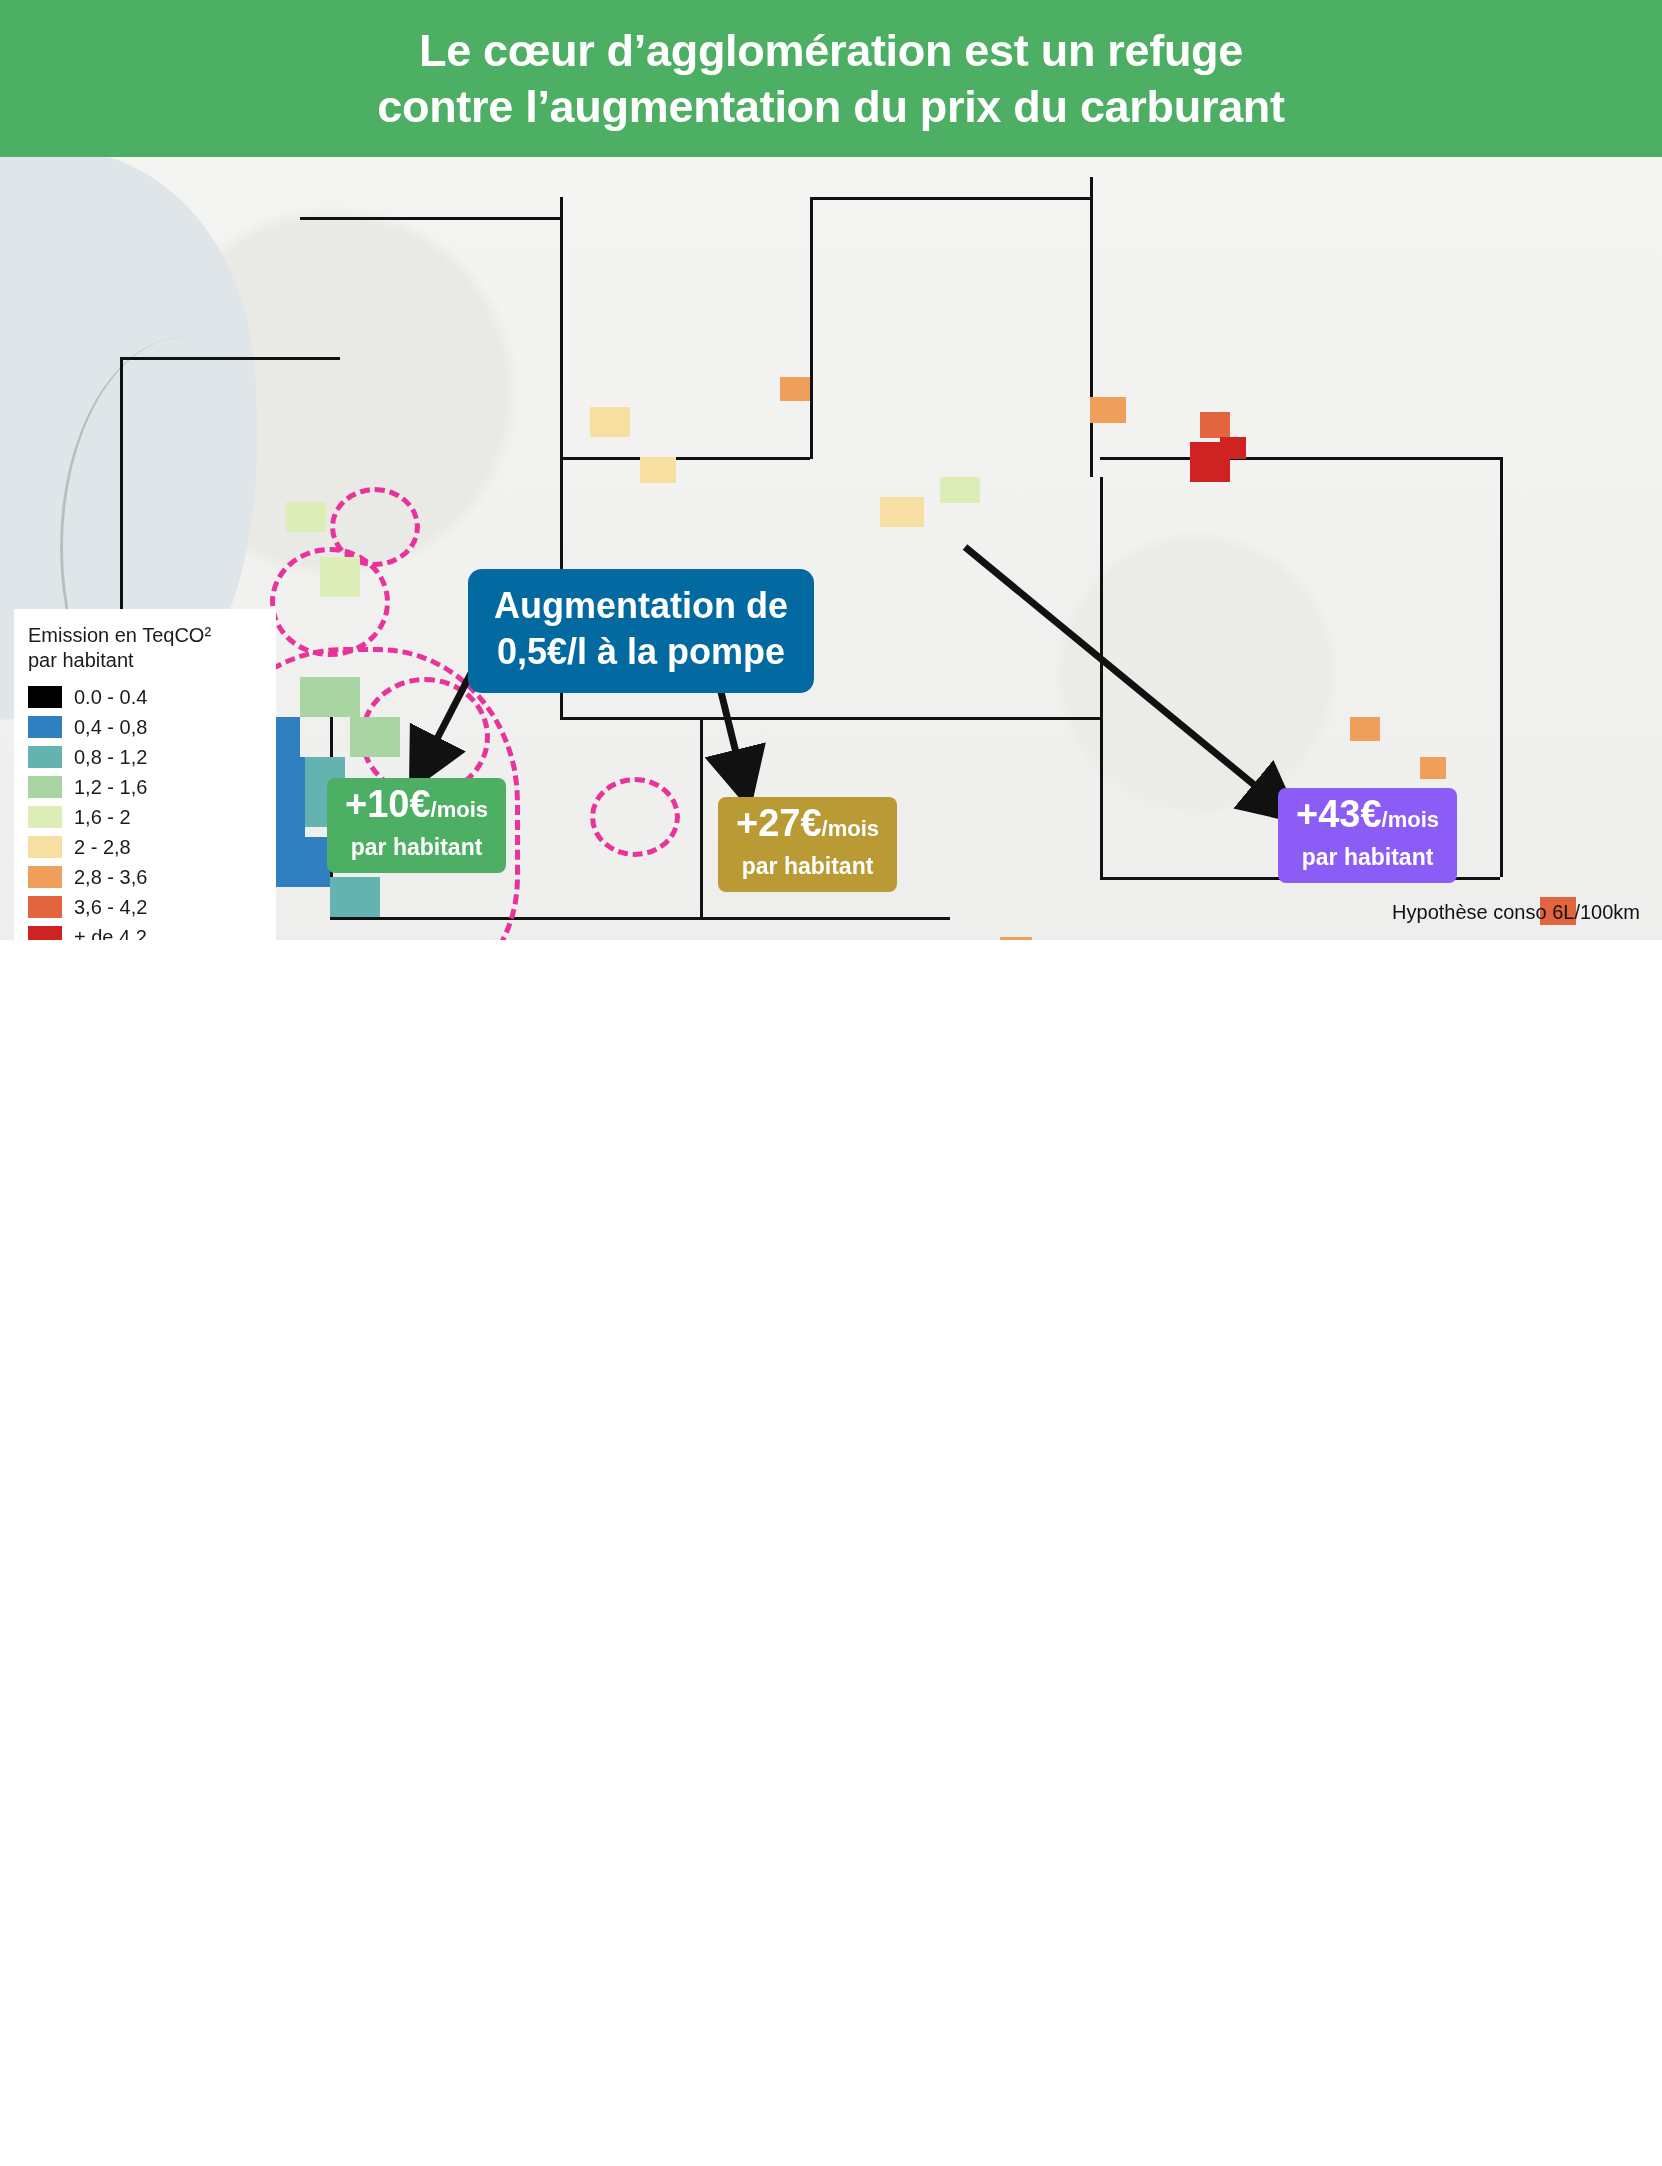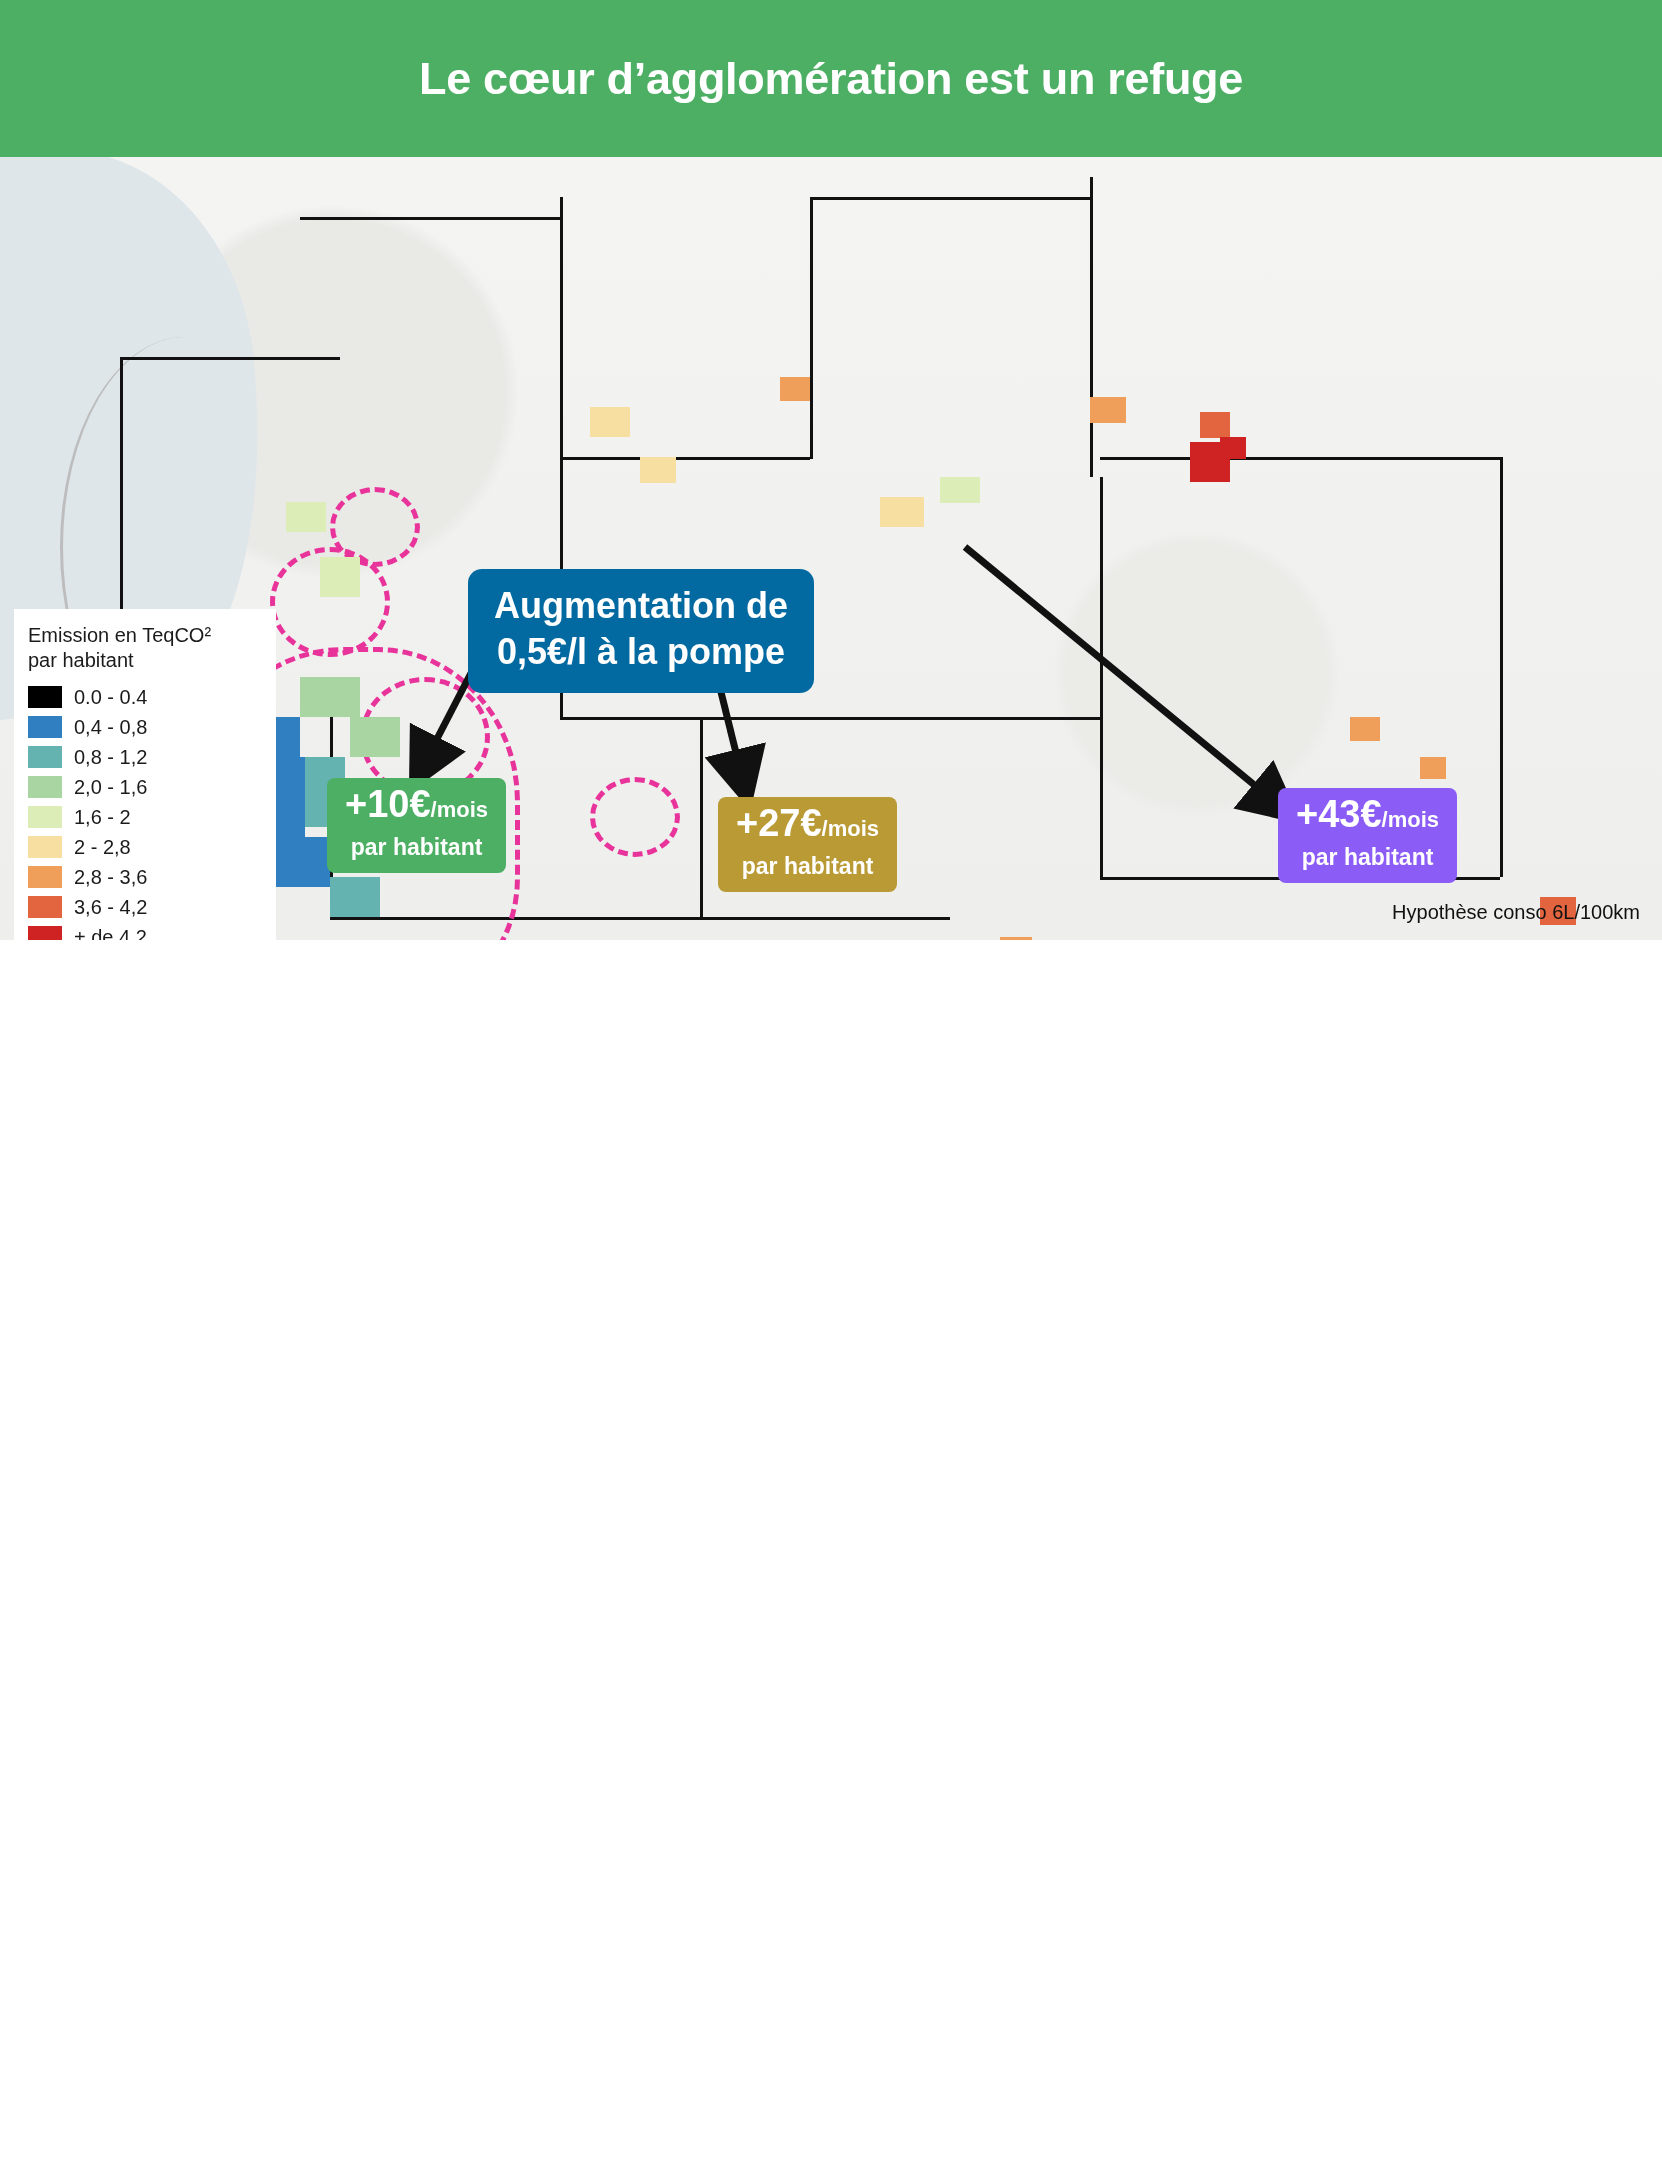--- a/index.html
+++ b/index.html
@@ -113,20 +113,21 @@
   }
 
   
   .chart-block { position:relative; width:1662px; height:1226px; background:#fff; }
 </style>
 </head>
 <body>
 
 <div class="header">
   <div class="line">Le cœur d’agglomération est un refuge</div>
+  <div class="line">contre l’augmentation du prix du carburant</div>
 </div>
 
 <div class="map-block">
   <div class="map-canvas">
     <div class="land"></div>
     <div class="sea"></div>
     <div class="sea2"></div>
     <div class="coast"></div>
 
     <div class="bnd h" style="left:300px;top:60px;width:260px;"></div>
@@ -224,21 +225,21 @@
         <div class="legend-row">
           <div class="legend-swatch" style="background: rgb(47, 127, 193);"></div>
           <div class="legend-label">0,4 - 0,8</div>
         </div>
         <div class="legend-row">
           <div class="legend-swatch" style="background: rgb(100, 179, 176);"></div>
           <div class="legend-label">0,8 - 1,2</div>
         </div>
         <div class="legend-row">
           <div class="legend-swatch" style="background: rgb(168, 213, 162);"></div>
-          <div class="legend-label">2,0 - 1,6</div>
+          <div class="legend-label">1,2 - 1,6</div>
         </div>
         <div class="legend-row">
           <div class="legend-swatch" style="background: rgb(220, 237, 184);"></div>
           <div class="legend-label">1,6 - 2</div>
         </div>
         <div class="legend-row">
           <div class="legend-swatch" style="background: rgb(246, 223, 160);"></div>
           <div class="legend-label">2 - 2,8</div>
         </div>
         <div class="legend-row">

